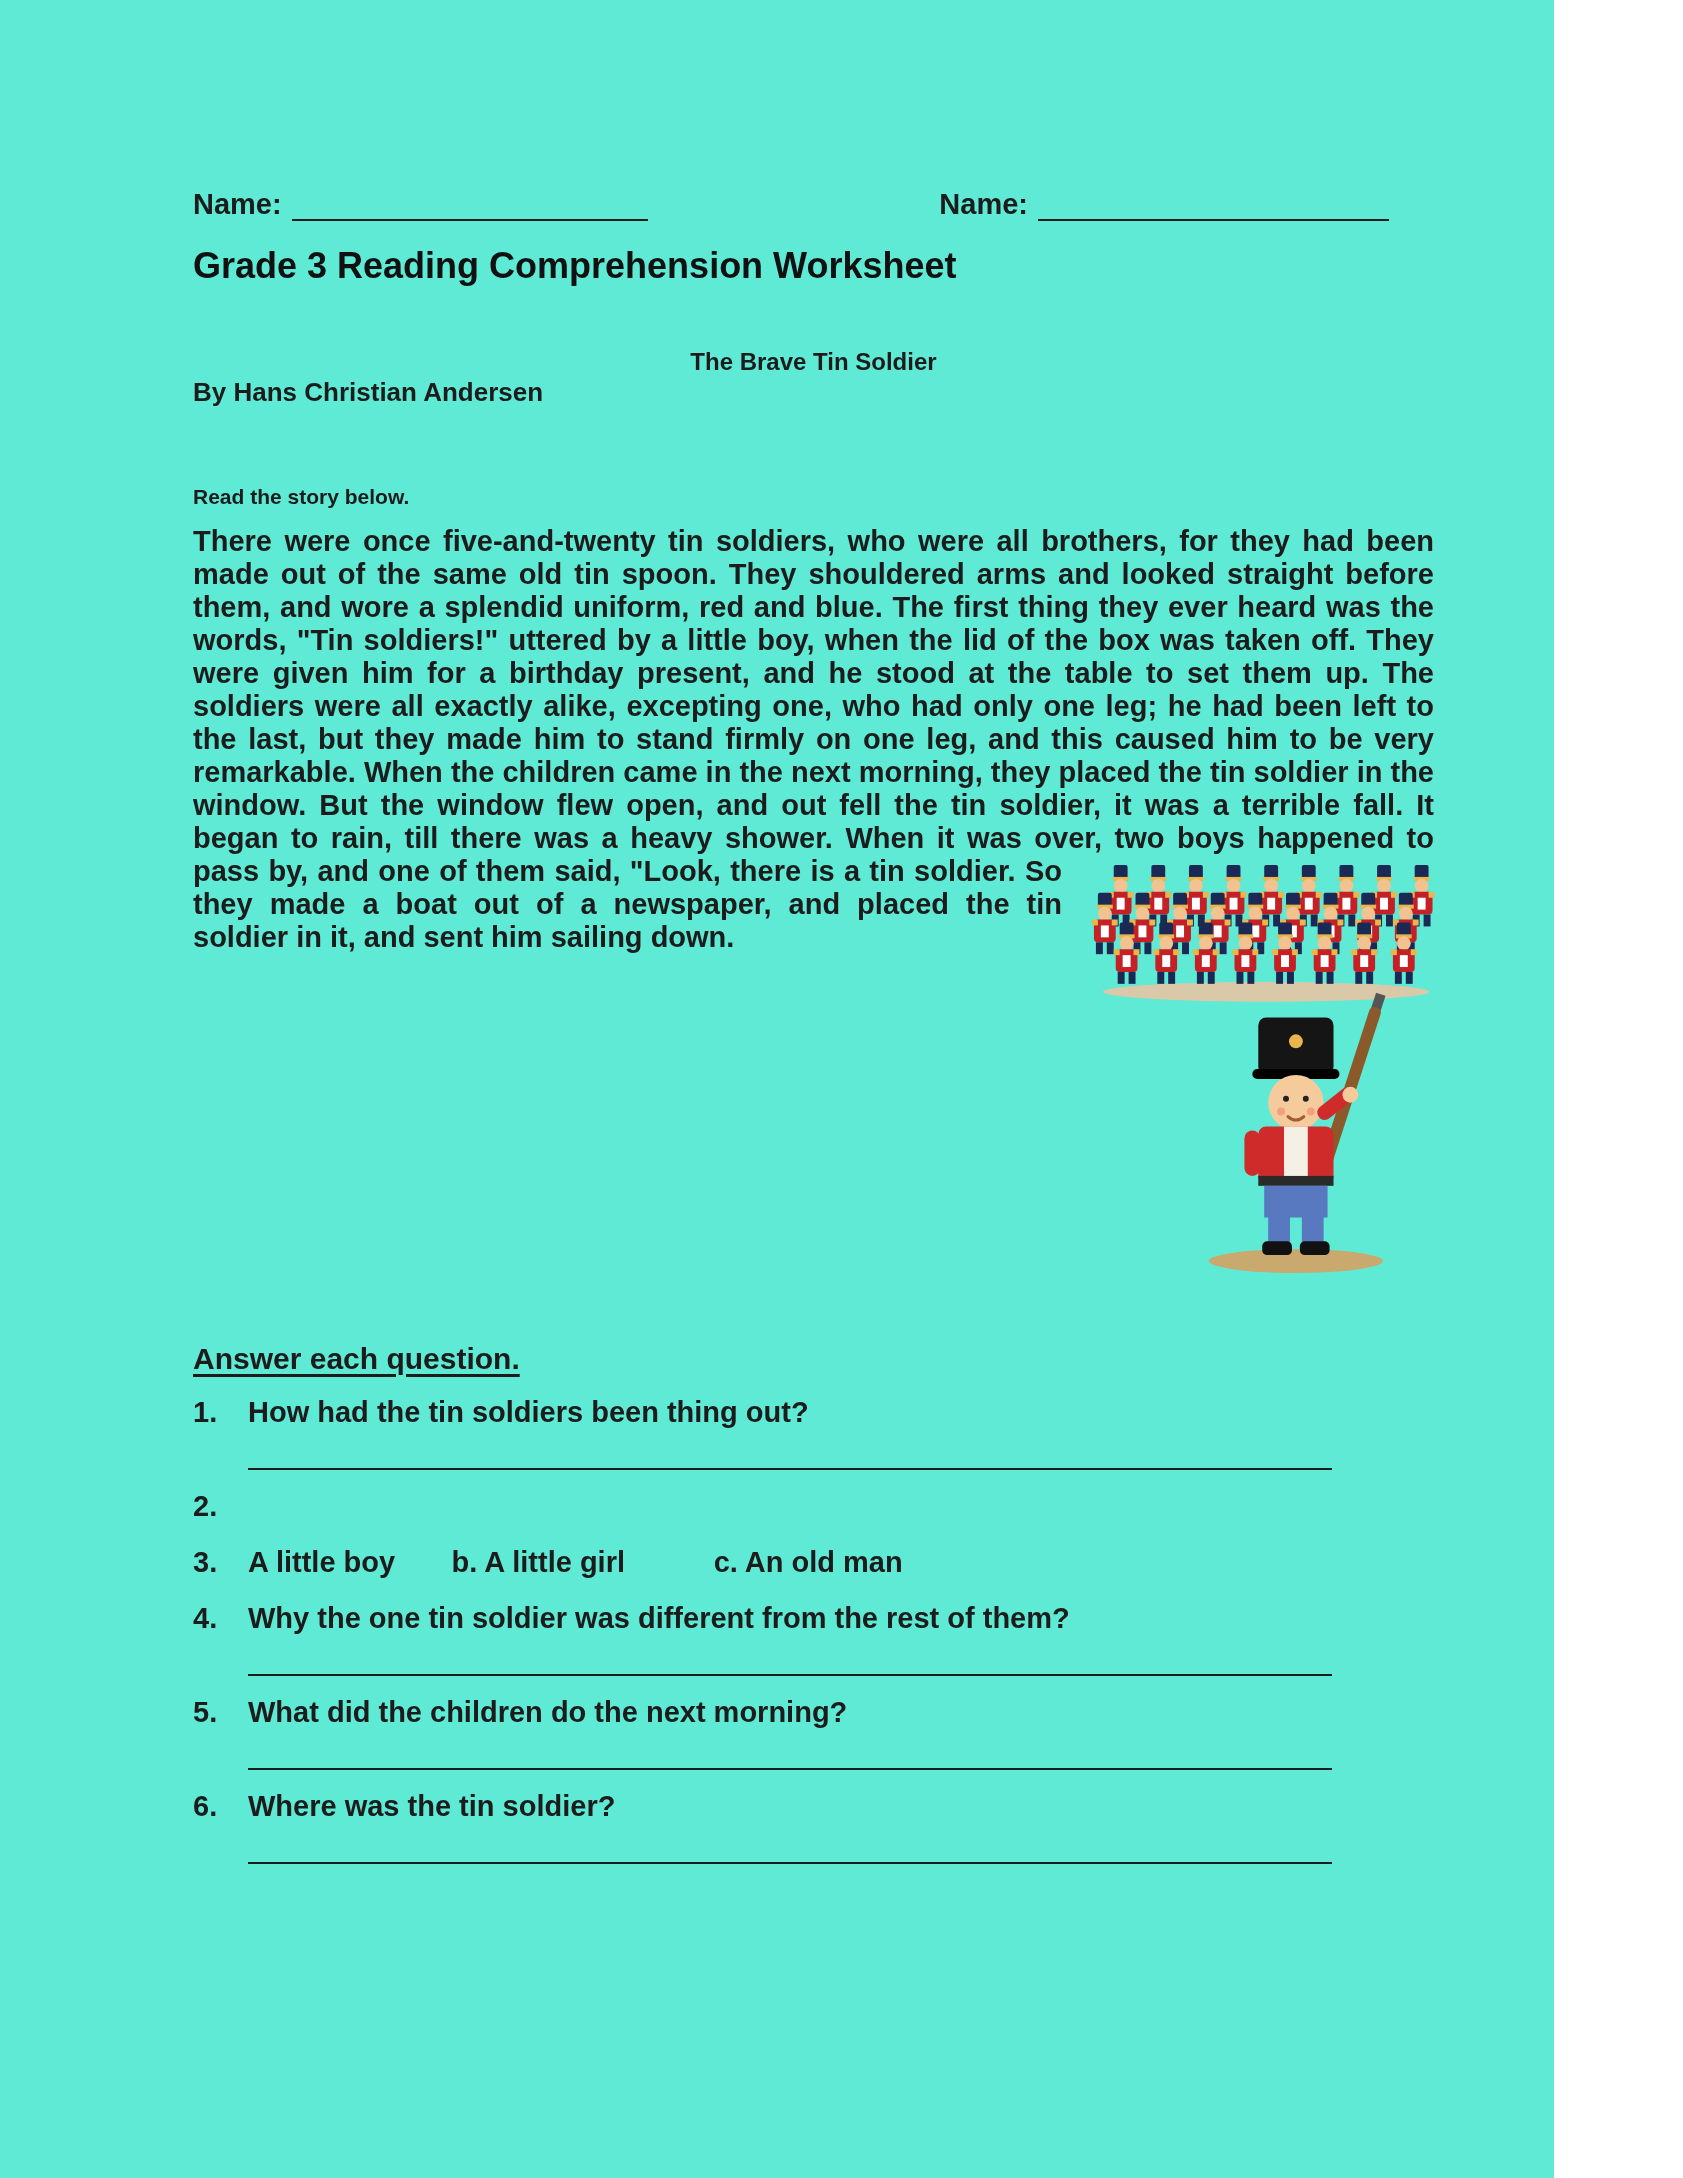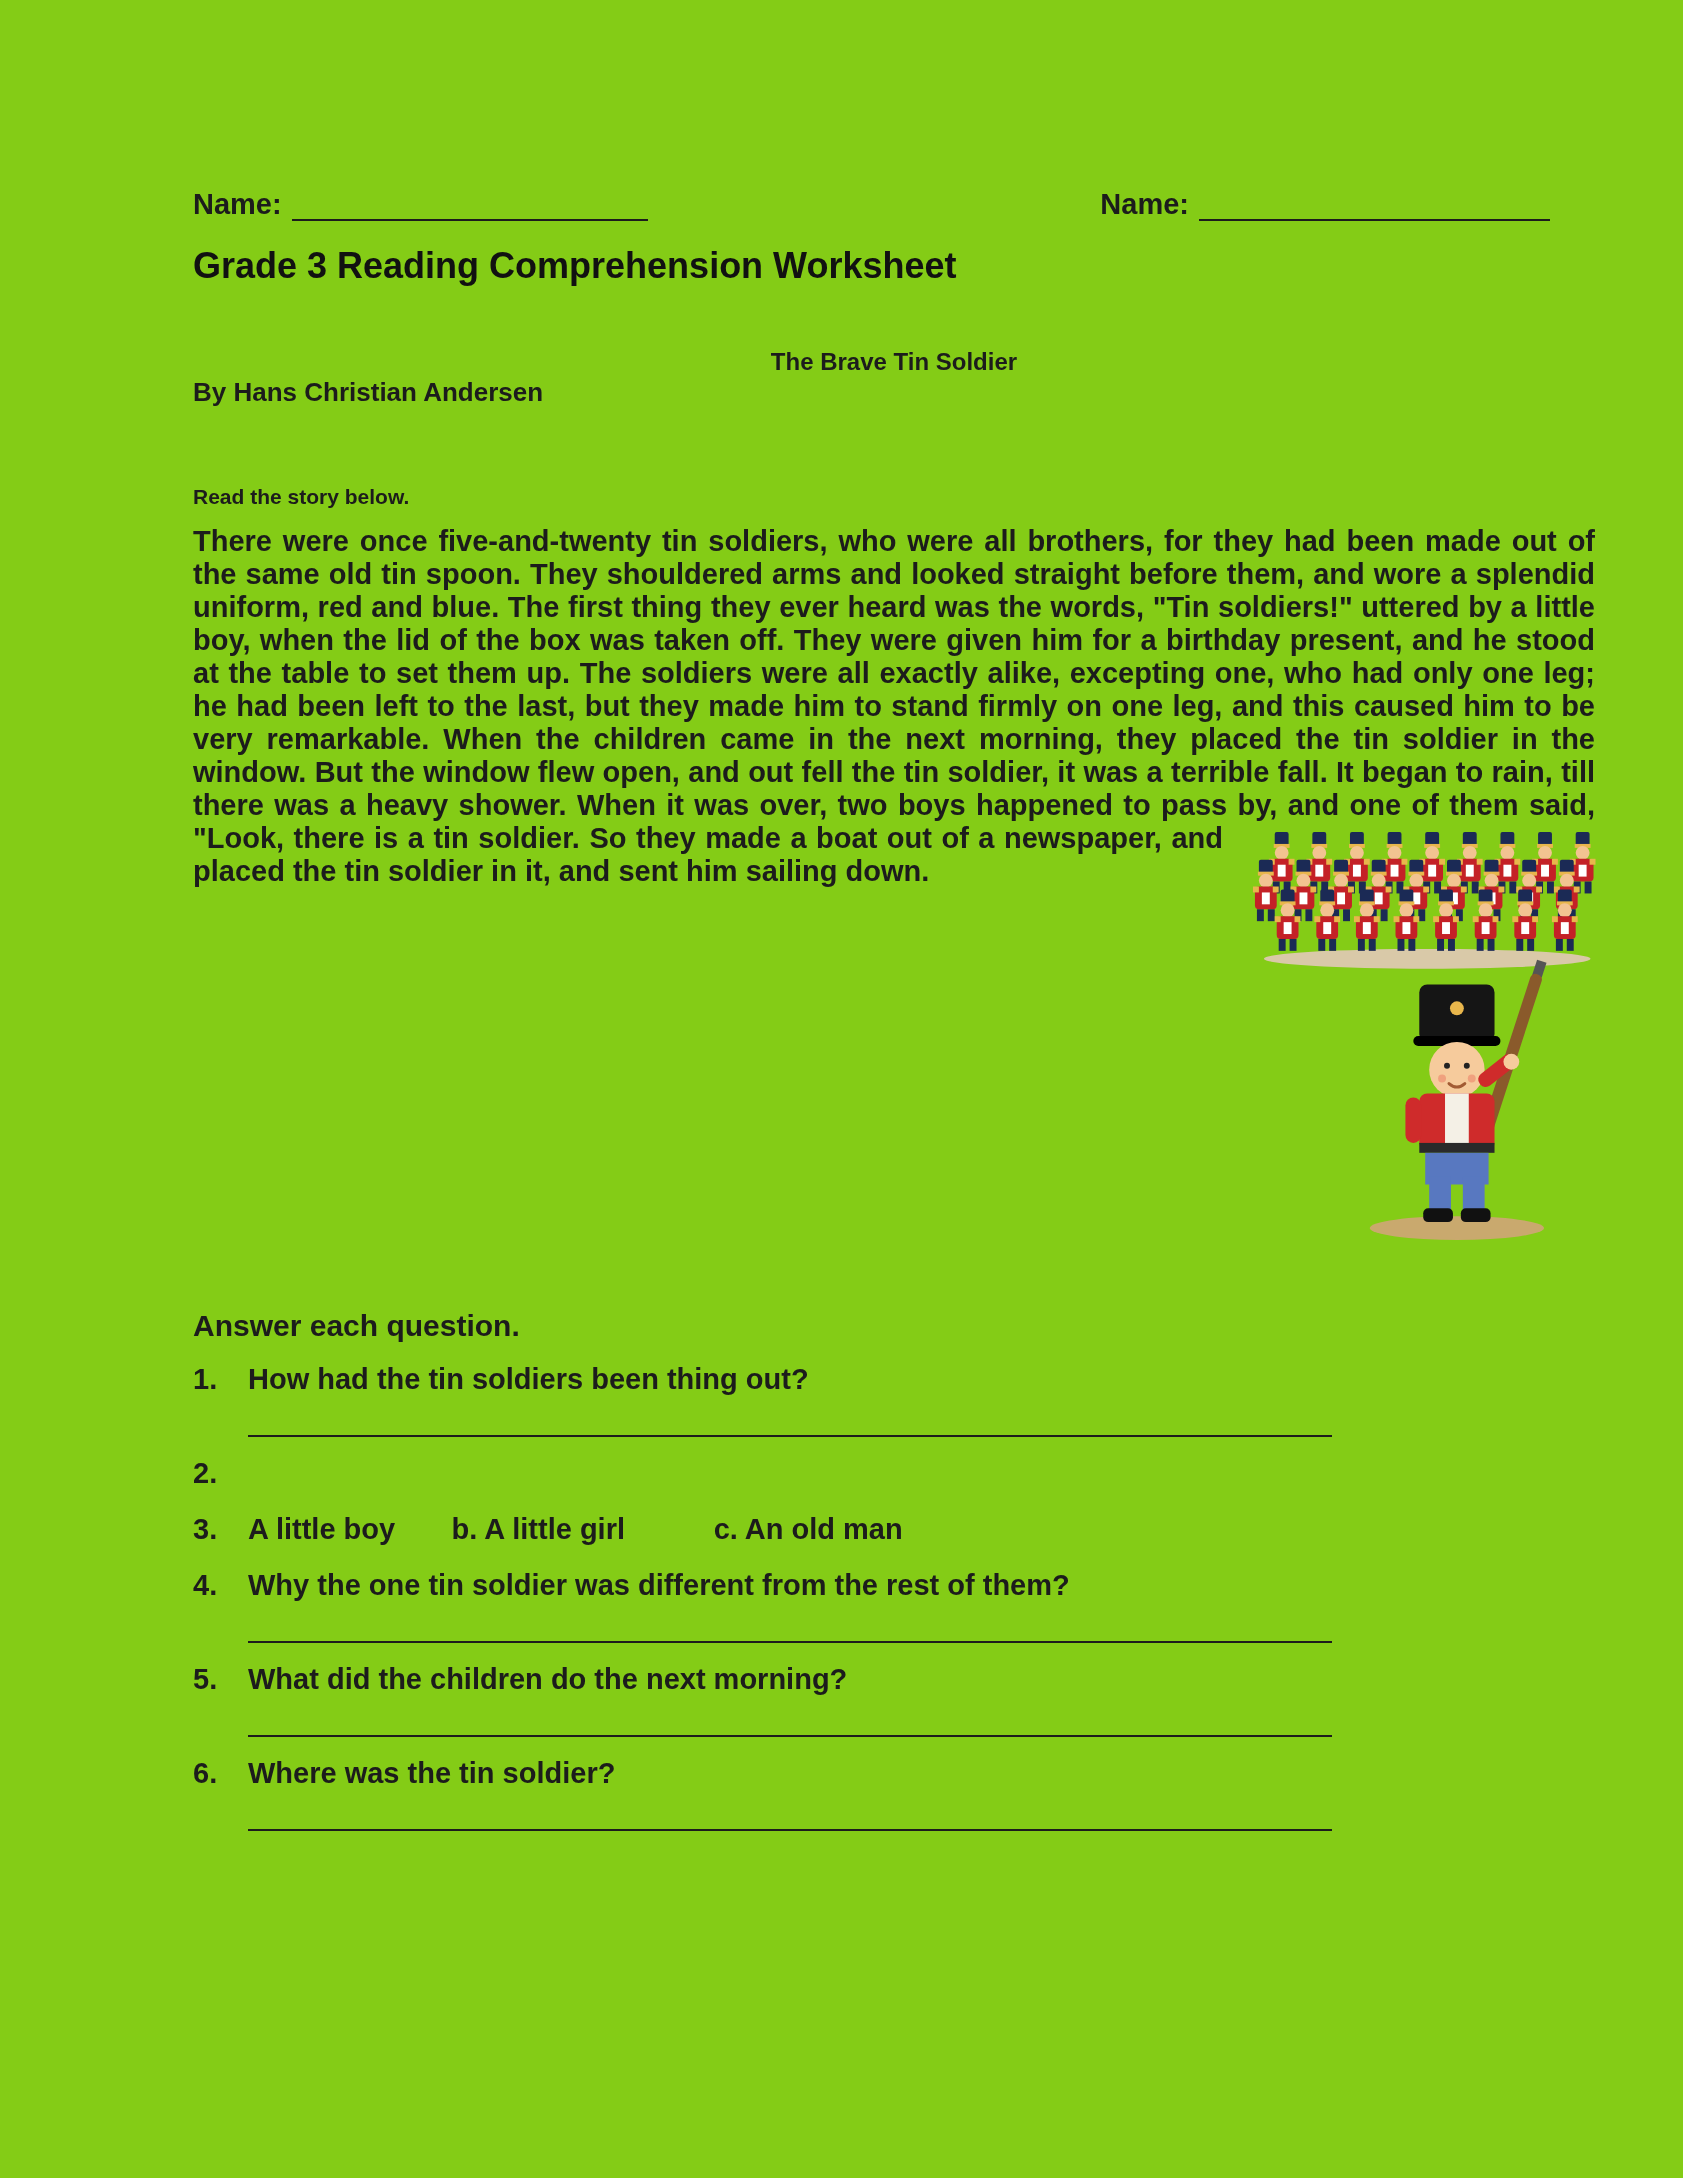--- a/index.html
+++ b/index.html
@@ -2,25 +2,25 @@
 <html><head>
 <meta charset="utf-8">
 <style>
   html, body {
     margin: 0;
     padding: 0;
     background: #ffffff;
   }
   .page {
     position: relative;
-    width: 1683px;
+    width: 1554px;
     height: 2178px;
     box-sizing: border-box;
-    padding: 188px 88px 0 193px;
-    background: #84cc16;
+    padding: 188px 120px 0 193px;
+    background: #5eead4;
     font-family: "Liberation Sans", sans-serif;
     font-weight: 700;
     color: #1c1c1c;
     overflow: hidden;
   }
 
   
   .header-row {
     display: flex;
     justify-content: space-between;
@@ -70,20 +70,21 @@
     float: right;
     width: 396px;
     height: 416px;
     margin: 6px -50px 8px 26px;
   }
   .story-illustration svg { width: 100%; height: 100%; display: block; }
 
   .questions-heading {
     font-size: 30px;
     margin-top: 57px;
+    text-decoration: underline;
     text-underline-offset: 5px;
   }
 
   .q-row {
     display: flex;
     font-size: 29px;
     line-height: 40px;
     margin-top: 16px;
   }
   .q-num { width: 55px; flex: 0 0 55px; }

